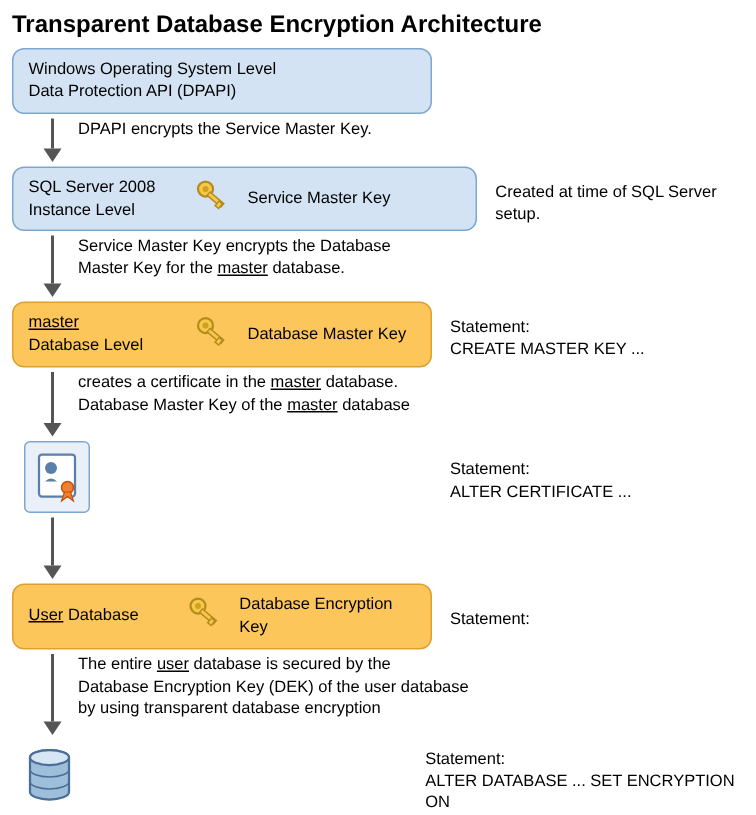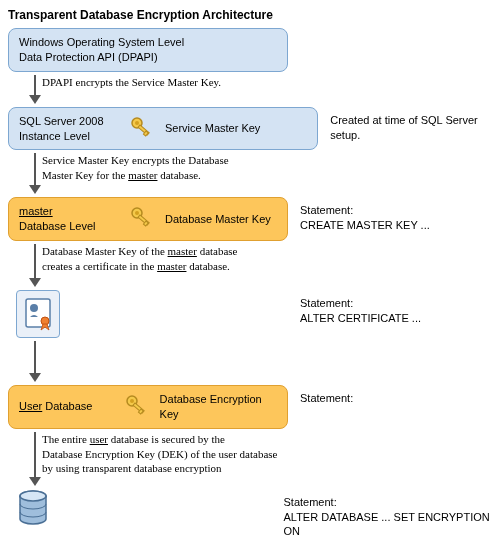--- a/index.html
+++ b/index.html
@@ -7,26 +7,26 @@
     font-size: 11px;
     color: #000;
     background: #fff;
     margin: 0;
     padding: 8px;
     width: 504px;
     box-sizing: border-box;
   }
   .title {
     font-weight: bold;
-    font-size: 12px;
+    font-size: 16px;
     margin-bottom: 6px;
   }
   .row {
     display: flex;
-    align-items: flex-start;
+    align-items: center;
     margin-bottom: 2px;
   }
   .box {
     border: 1px solid;
     border-radius: 8px;
     padding: 6px 10px;
     box-sizing: border-box;
     display: flex;
     align-items: center;
     gap: 10px;
@@ -67,23 +67,23 @@
     background: #555;
   }
   .arrow-head {
     width: 0;
     height: 0;
     border-left: 6px solid transparent;
     border-right: 6px solid transparent;
     border-top: 9px solid #555;
   }
   .arrow-text {
+    margin-left: 10px;
     line-height: 1.35;
     padding-top: 0;
-    font-family: Liberation Serif, serif;
   }
   .icon {
     flex-shrink: 0;
   }
   .underline {
     text-decoration: underline;
   }
   .cert-box {
     width: 42px;
     height: 46px;
@@ -175,24 +175,24 @@
   </div>
 </div>
 
 <div class="arrow-block">
   <div class="arrow">
     <div class="arrow-line" style="height:34px;"></div>
     <div class="arrow-head"></div>
   </div>
   <div class="arrow-text">
     <div>
+      <span>creates a certificate in the </span><span class="underline">master</span><span> database.</span>
+    </div>
+    <div>
       <span>Database Master Key of the </span><span class="underline">master</span><span> database</span>
-    </div>
-    <div>
-      <span>creates a certificate in the </span><span class="underline">master</span><span> database.</span>
     </div>
   </div>
 </div>
 
 <div class="row">
   <div style="width:280px; display:flex;">
     <div class="cert-box">
       <svg width="30" height="34" viewBox="0 0 30 34">
         <rect x="3" y="2" width="24" height="28" rx="2" fill="#fff" stroke="#5a7fa8" stroke-width="1.5"></rect>
         <circle cx="11" cy="11" r="4" fill="#5a7fa8"></circle>

